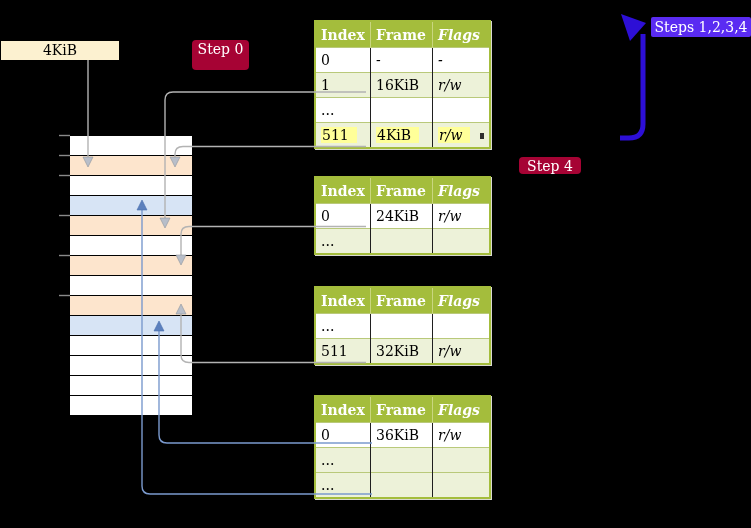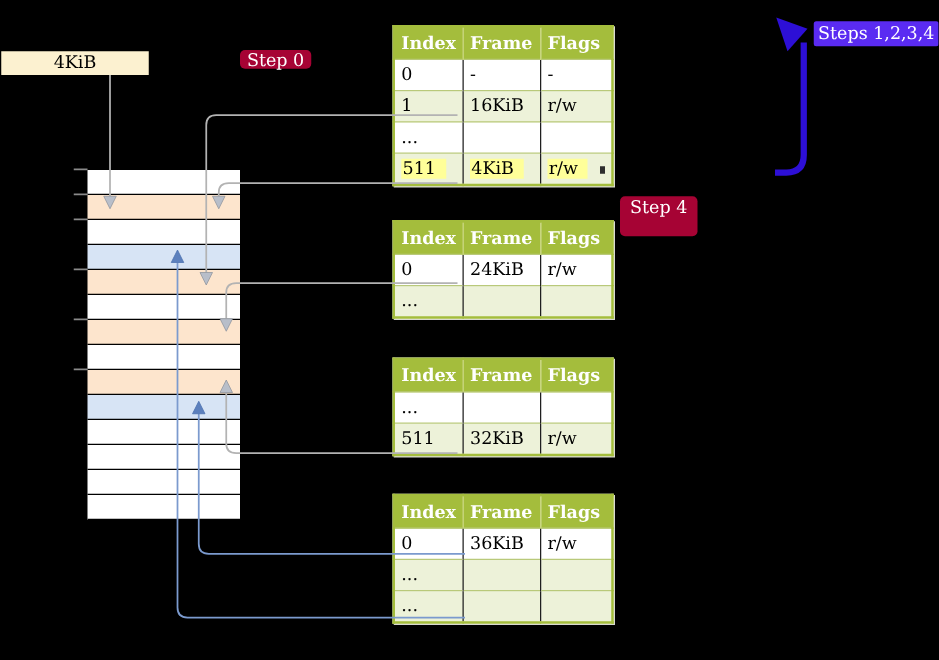--- a/index.html
+++ b/index.html
@@ -4,39 +4,39 @@
 <style>
   html,body{margin:0;padding:0;background:#000;}
   #stage{position:relative;width:751px;height:528px;background:var(--background,#000);
          font-family:"DejaVu Serif", serif;overflow:hidden;}
 
   
   .badge{position:absolute;box-sizing:border-box;color:#fff;font-size:14px;
          text-align:center;border-radius:4px;}
   .badge.red{background:var(--badge-red);}
   .badge.blue{background:var(--badge-blue);border-radius:2px;text-align:center;}
-  #badge-step0{left:192px;top:40px;width:57px;height:15px;line-height:19px;}
+  #badge-step0{left:192px;top:40px;width:57px;height:30px;line-height:19px;}
   #badge-steps123{left:511px;top:18px;width:90px;height:18px;line-height:18px;border-radius:2px;}
   #badge-steps1234{left:651px;top:17px;width:100px;height:20px;line-height:20px;}
-  #badge-step4{left:496px;top:157px;width:62px;height:32px;line-height:19px;}
+  #badge-step4{left:519px;top:157px;width:62px;height:17px;line-height:19px;}
   #label-4kib{position:absolute;left:1px;top:41px;width:118px;height:19px;line-height:19px;
               background:var(--frame-label-bg);color:#000;font-size:14px;text-align:center;}
 
   
   table.pt{position:absolute;border-collapse:collapse;background:#fff;font-size:14px;
            border:2px solid var(--table-border);box-shadow:1px 1px 0 #d9d9d2;}
   table.pt th{background:var(--header-bg);color:var(--header-text);font-weight:bold;
               text-align:left;height:25px;padding:0 0 0 5px;font-size:14px;
               border-right:1px solid #c9d67f;}
   table.pt th:last-child{border-right:none;}
   table.pt td{height:24px;padding:0 0 0 5px;border-right:1px solid #1f1f1f;
               border-top:1px solid #b9c97a;background:var(--row-white);color:#000;}
   table.pt td:last-child{border-right:none;}
   table.pt tr.alt td{background:var(--row-alt);}
-  table.pt .c0{width:49px;margin-top:16px;} table.pt .c1{width:56px;} table.pt .c2{width:51px;}
+  table.pt .c0{width:49px;margin-top:16px;} table.pt .c1{width:56px;} table.pt .c2{width:51px;font-style:italic;}
   table.pt .hl{background:var(--highlight-yellow);display:inline-block;padding:0 8px 0 1px;}
   #table-1{left:314px;top:20px;} #table-2{left:314px;top:176px;}
   #table-3{left:314px;top:286px;} #table-4{left:314px;top:395px;}
 
   
   #memory{position:absolute;left:70px;top:135px;width:122px;border-top:1px solid #000;}
   #memory .mrow{height:19px;border-bottom:1px solid #000;}
   .mem-white{background:var(--mem-white);} .mem-peach{background:var(--mem-peach);}
   .mem-blue{background:var(--mem-blue);}
 

